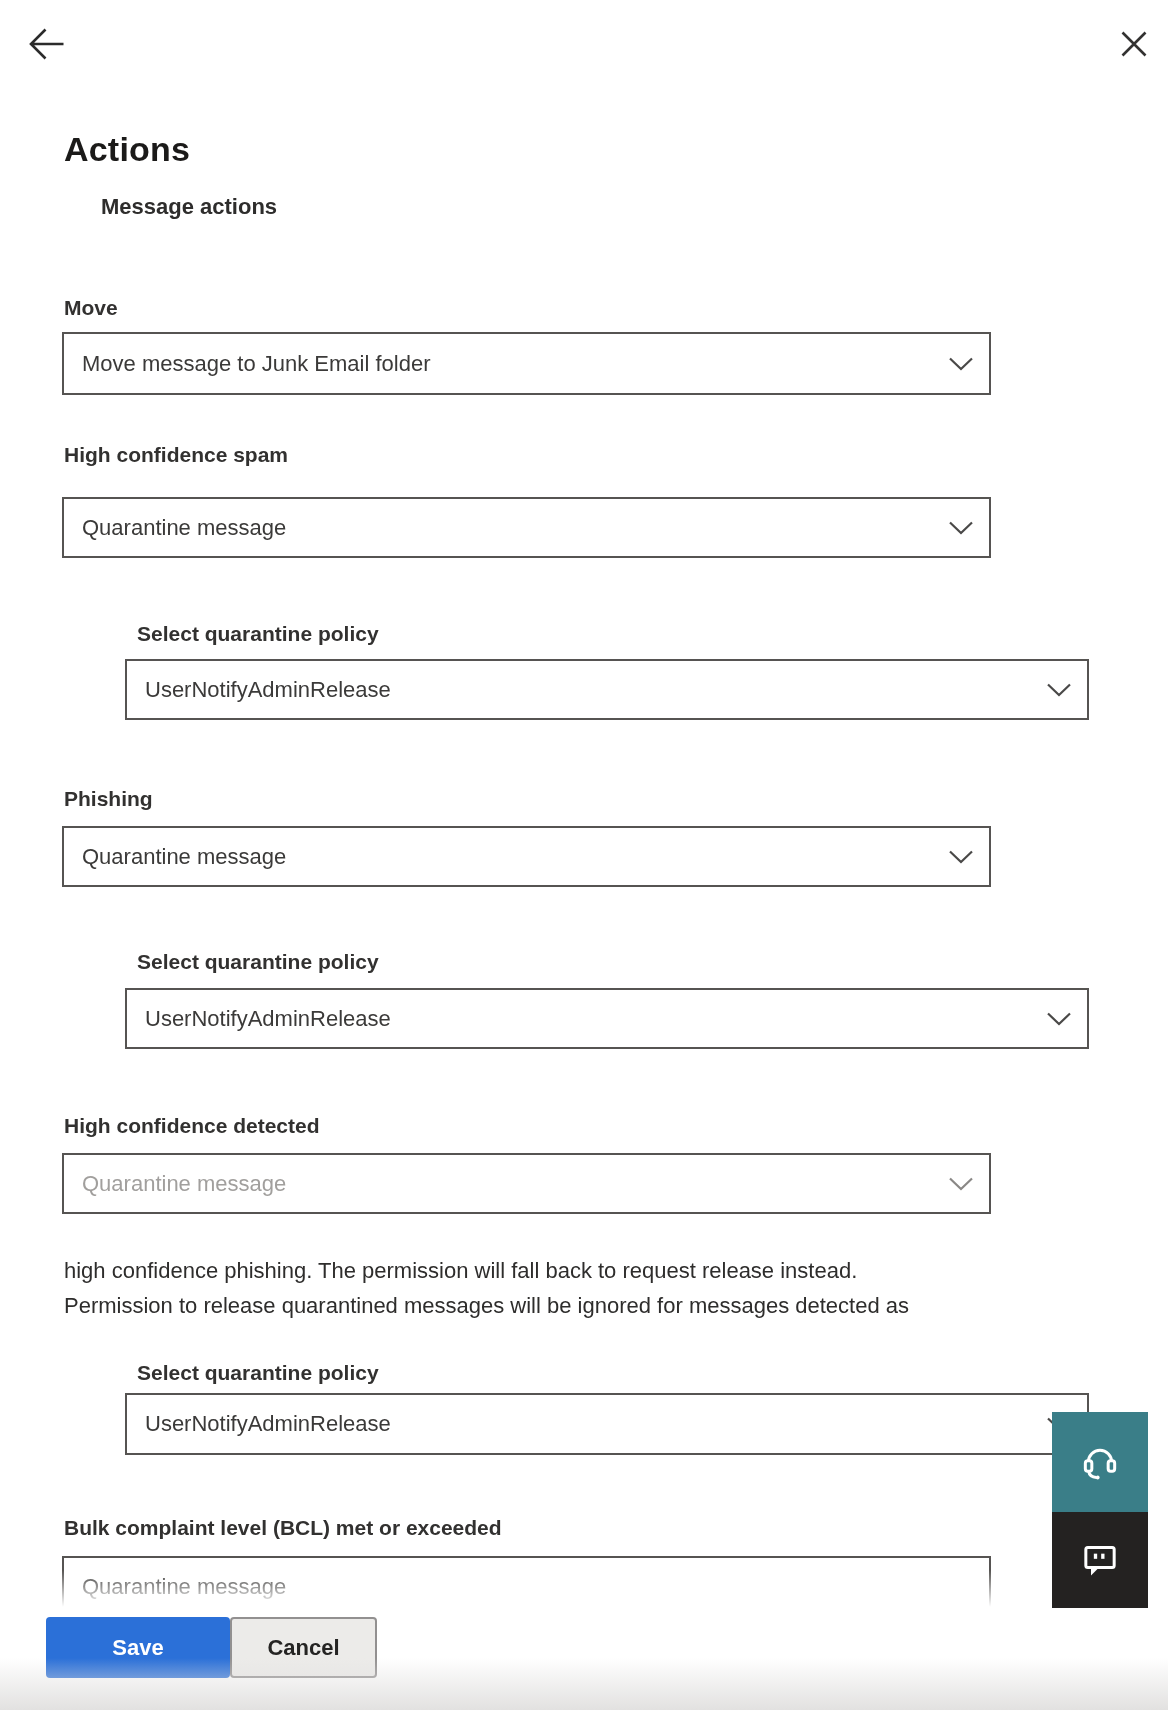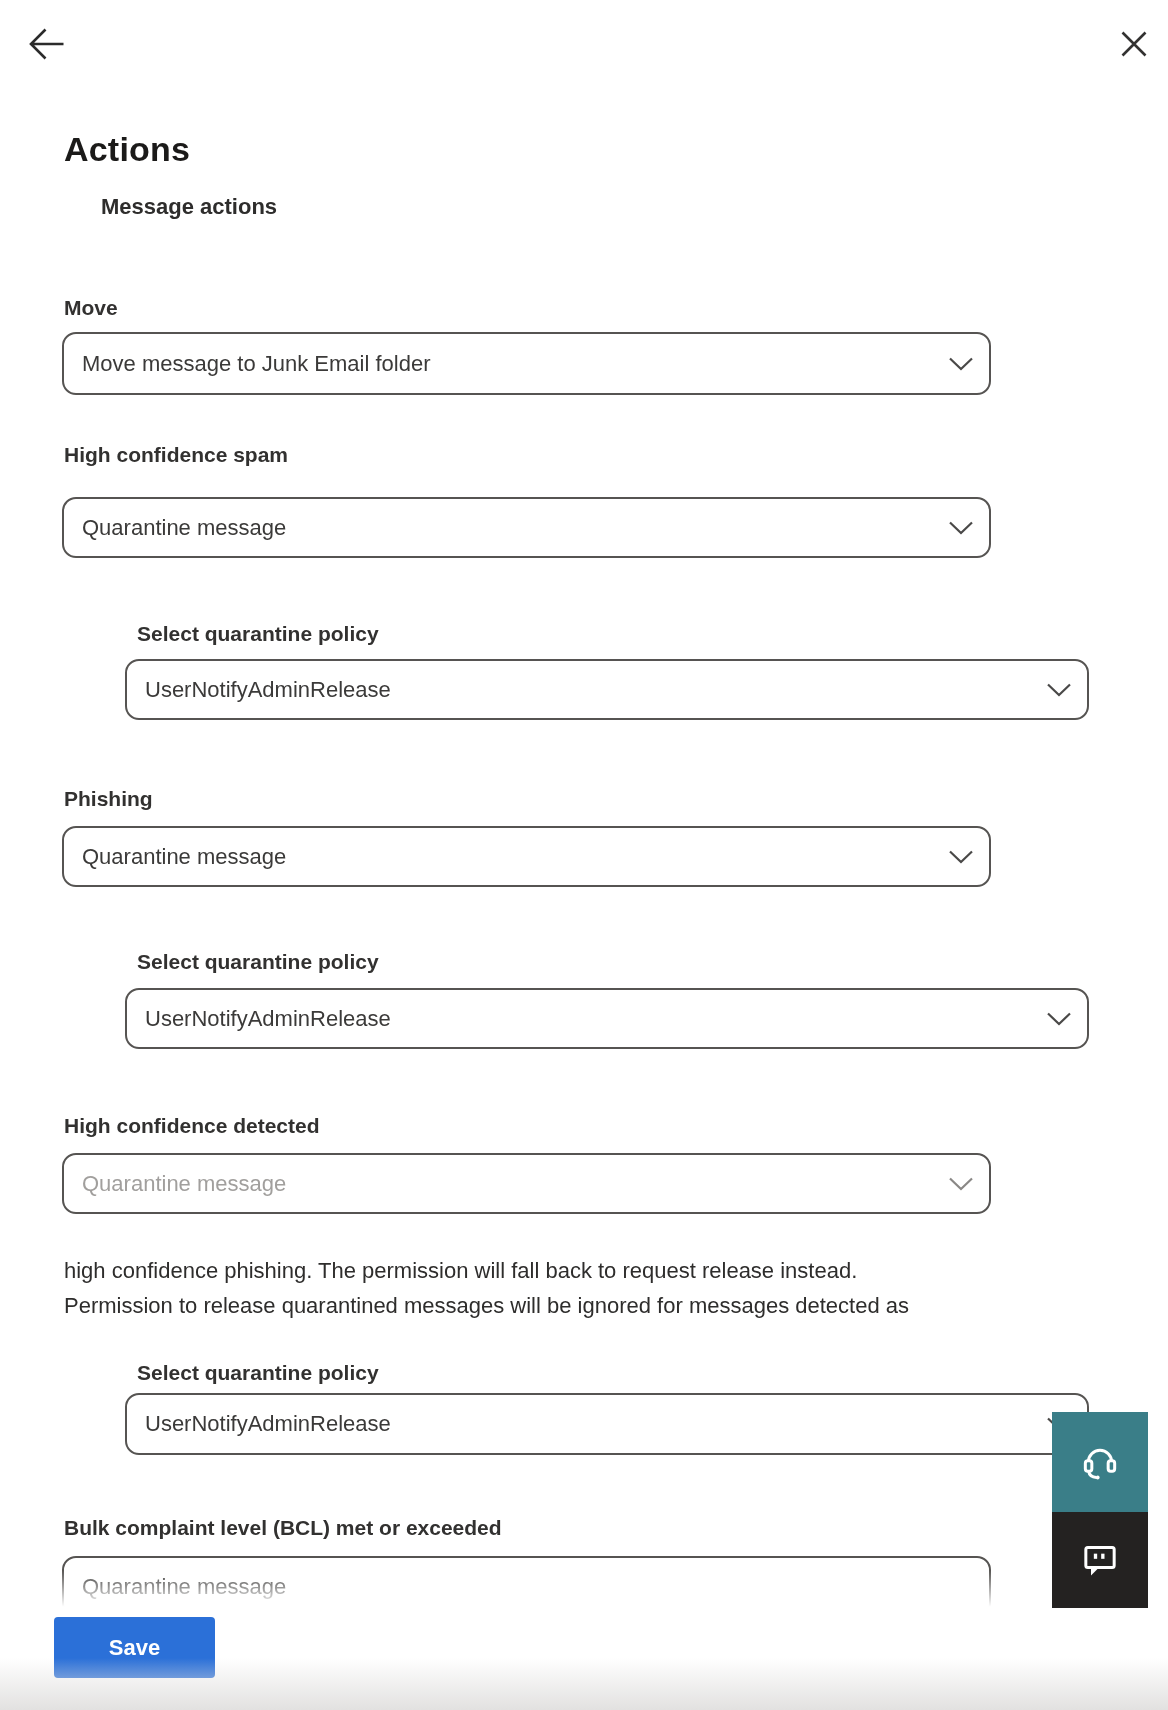--- a/index.html
+++ b/index.html
@@ -25,21 +25,21 @@
   #msg-actions-heading{top:194px;}
 
   .field-label{
     position:absolute;left:64px;
     font-size:21px;font-weight:700;color:#323130;
   }
   .field-label.indent{left:126px;margin-left:11px;}
 
   .dropdown{
     position:absolute;left:62px;width:929px;height:61px;
-    border:2px solid #565452;border-radius:14px;background:#fff;
+    border:2px solid #565452;border-radius:0;background:#fff;
     display:flex;align-items:center;
     padding:0 60px 0 18px;box-sizing:border-box;
     font-size:22px;color:#3b3a39;cursor:pointer;
   }
   .dropdown.indent{left:125px;width:964px;}
   .dropdown .chev{position:absolute;right:15px;top:50%;margin-top:-8px;}
   .dropdown.disabled{color:#a19f9d;cursor:default;}
 
   #dd-spam{top:332px;height:63px;}
   #lbl-spam{top:296px;}
@@ -90,21 +90,21 @@
     position:absolute;left:0;bottom:0;width:100%;height:52px;
     background:linear-gradient(to bottom, rgba(228,227,226,0) 0%, #e2e1e0 100%);
     pointer-events:none;
   }
   .btn{
     position:absolute;top:3px;height:61px;border-radius:4px;
     font-family:"Liberation Sans",sans-serif;font-size:22px;font-weight:700;
     display:flex;align-items:center;justify-content:center;cursor:pointer;
     box-sizing:border-box;
   }
-  #save-btn{left:46px;width:161px;background:#2b70d8;border:none;color:#ffffff;margin-left:8px;}
+  #save-btn{left:46px;width:184px;background:#2b70d8;border:none;color:#ffffff;}
   #cancel-btn{left:230px;width:147px;background:#ecebe9;border:2px solid #929090;color:#252423;}
 </style>
 </head>
 <body>
 
 <div id="canvas">
 
   <button class="icon-btn" id="back-btn" aria-label="Back">
     <svg width="38" height="34" viewBox="0 0 38 34" fill="none">
       <path d="M17.5 2.5 L3 17 L17.5 31.5 M3 17 H35.5" stroke="#2b2b2b" stroke-width="2.6" fill="none"></path>
@@ -200,16 +200,17 @@
     <svg width="40" height="40" viewBox="0 0 24 24" fill="none">
       <rect x="3.5" y="4.5" width="17" height="12" rx="1.2" stroke="#ffffff" stroke-width="1.8"></rect>
       <path d="M6.6 16.5 L6.6 21.3 L11.4 16.5 Z" fill="#ffffff"></path>
       <path d="M9.3 8.2 v3.1" stroke="#ffffff" stroke-width="2"></path>
       <path d="M13.7 8.2 v3.1" stroke="#ffffff" stroke-width="2"></path>
     </svg>
   </button>
 
   <div id="footer">
     <button class="btn" id="save-btn">Save</button>
+    <button class="btn" id="cancel-btn">Cancel</button>
     <div id="footer-shade"></div>
   </div>
 
 </div>
 
 </body></html>

